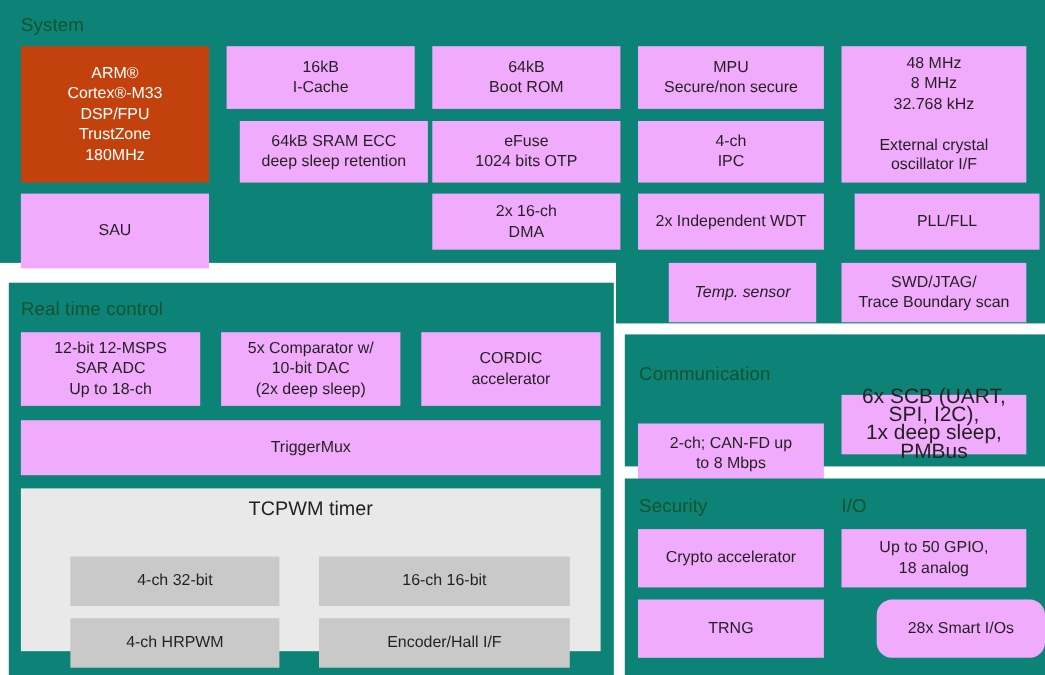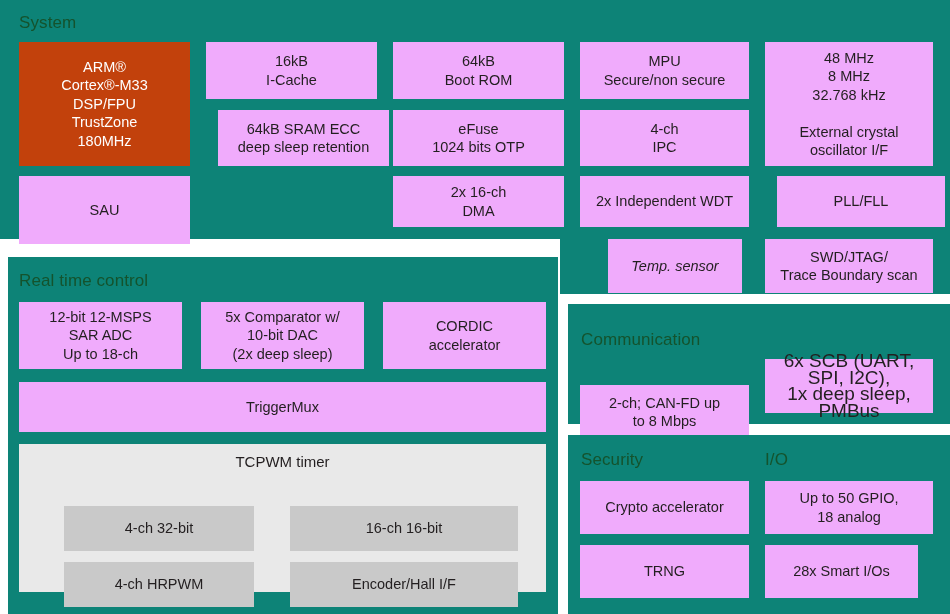--- a/index.html
+++ b/index.html
@@ -60,21 +60,21 @@
 
   
   .group {
     position: absolute;
     background: #e9e9e9;
   }
   .group-label {
     position: absolute;
     left: 0; right: 0; top: 9px;
     text-align: center;
-    font-size: 15px;
+    font-size: 18px;
     line-height: 18px;
     color: #231f20;
   }
 </style>
 </head>
 <body>
 
 <div id="root">
 
   <div class="panel" style="left:0px; top:0px; width:568px; height:239px;"></div>
@@ -152,15 +152,15 @@
 
   <div class="panel" style="left:568px; top:435px; width:382px; height:179px;"></div>
   <div class="panel-title" style="position:absolute; left:581px; top:450px;">Security</div>
   <div class="panel-title" style="position:absolute; left:765px; top:450px;">I/O</div>
 
   <div class="blk" style="left:580px; top:481px; width:169px; height:53px;">Crypto accelerator</div>
   <div class="blk" style="left:580px; top:545px; width:169px; height:53px;">TRNG</div>
 
   <div class="blk" style="left:765px; top:481px; width:168px; height:53px;">Up to 50 GPIO,
 18 analog</div>
-  <div class="blk" style="left:765px; top:545px; width:153px; height:53px;">28x Smart I/Os</div>
+  <div class="blk" style="left:797px; top:545px; width:153px; height:53px;border-radius:14px;">28x Smart I/Os</div>
 
 </div>
 
 </body></html>

